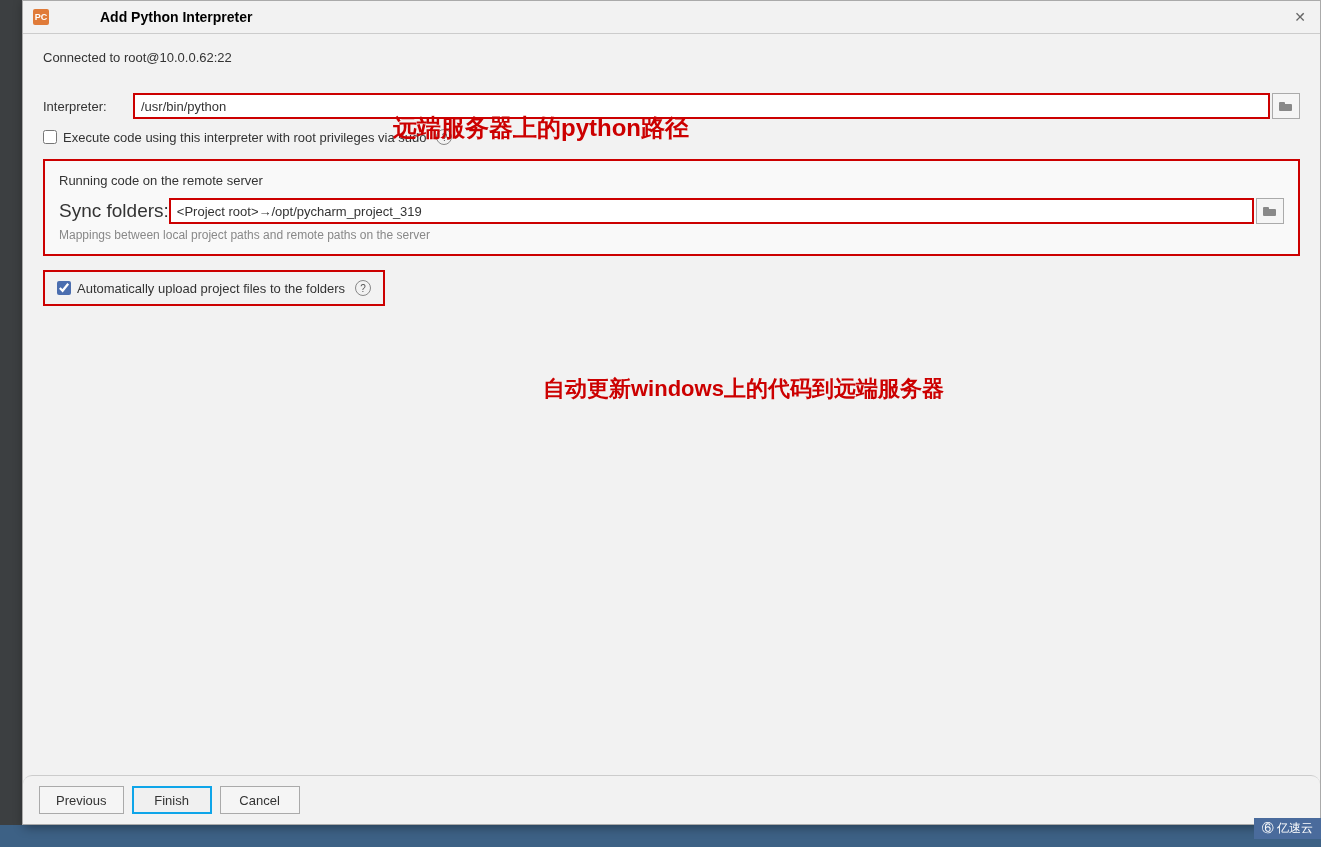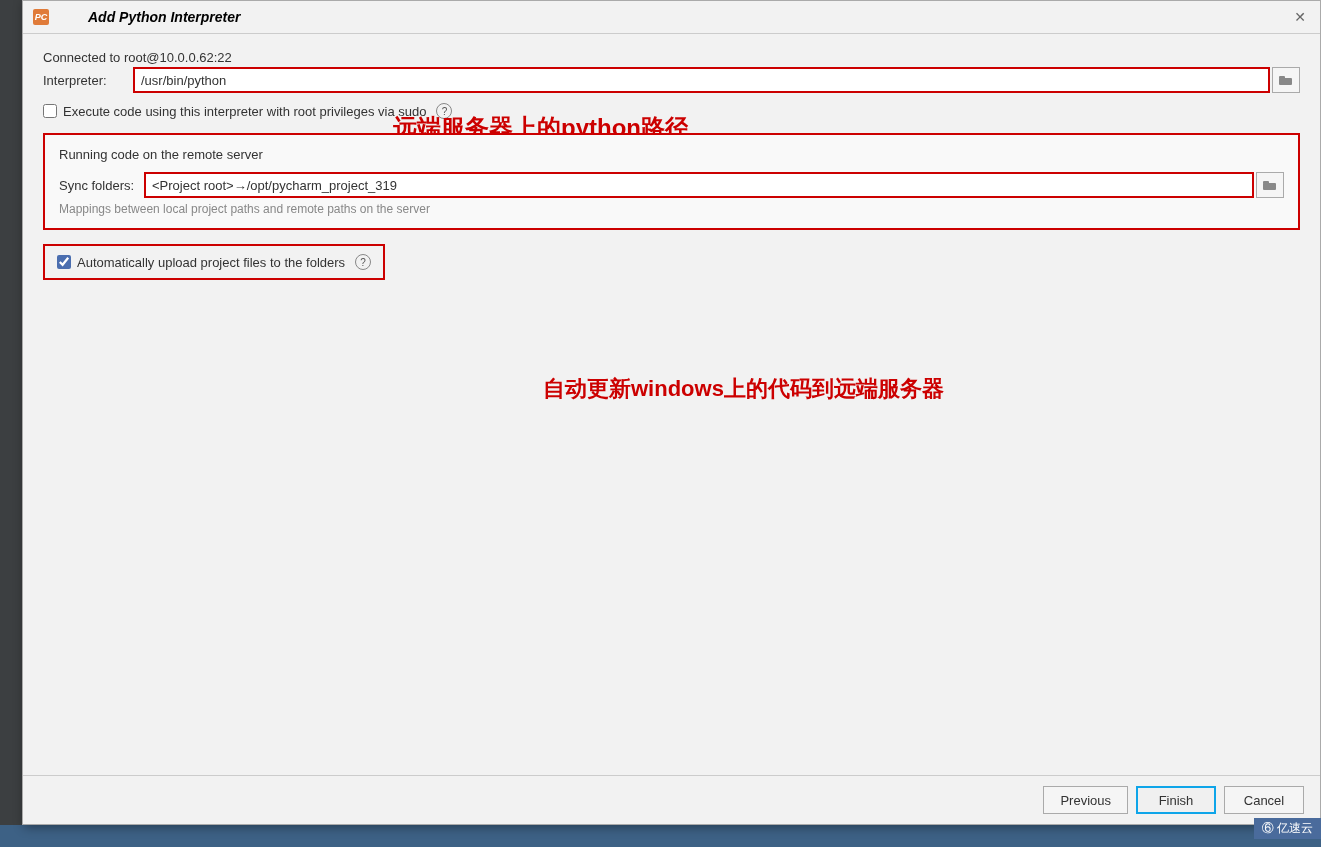--- a/index.html
+++ b/index.html
@@ -114,22 +114,21 @@
       align-items: center;
       justify-content: space-between;
       padding: 6px 10px;
       background: #f2f2f2;
       border-bottom: 1px solid #ccc;
       flex-shrink: 0;
     }
     .title-bar-left {
       display: flex;
       align-items: center;
-      gap: 8px;
-      font-style: italic;
+      gap: 20px;
     }
     .title-icon {
       width: 16px;
       height: 16px;
       background: #e07b39;
       border-radius: 2px;
       display: flex;
       align-items: center;
       justify-content: center;
       color: white;
@@ -158,21 +157,21 @@
       flex: 1;
       padding: 16px 20px;
       overflow: hidden;
       position: relative;
     }
 
     
     .connection-info {
       font-size: 13px;
       color: #333;
-      margin-bottom: 2px;
+      margin-bottom: 28px;
     }
 
     
     .form-row {
       display: flex;
       align-items: center;
       margin-bottom: 10px;
     }
     .form-label {
       font-size: 13px;
@@ -268,35 +267,35 @@
     }
 
     
     .sync-row {
       display: flex;
       align-items: center;
       margin-bottom: 4px;
     }
     .sync-label {
       min-width: 85px;
-      font-size: 13px;
+      font-size: 19px;
       color: #333;
       flex-shrink: 0;
     }
 
     
     .dialog-footer {
       display: flex;
-      justify-content: flex-end;
       align-items: center;
       padding: 10px 16px;
       border-top: 1px solid #ccc;
       background: #f2f2f2;
       gap: 8px;
       flex-shrink: 0;
+      border-radius: 9px;
     }
 
     .footer-btn {
       min-width: 80px;
       height: 28px;
       border: 1px solid #aaa;
       background: #f5f5f5;
       cursor: pointer;
       font-size: 13px;
       padding: 0 16px;

